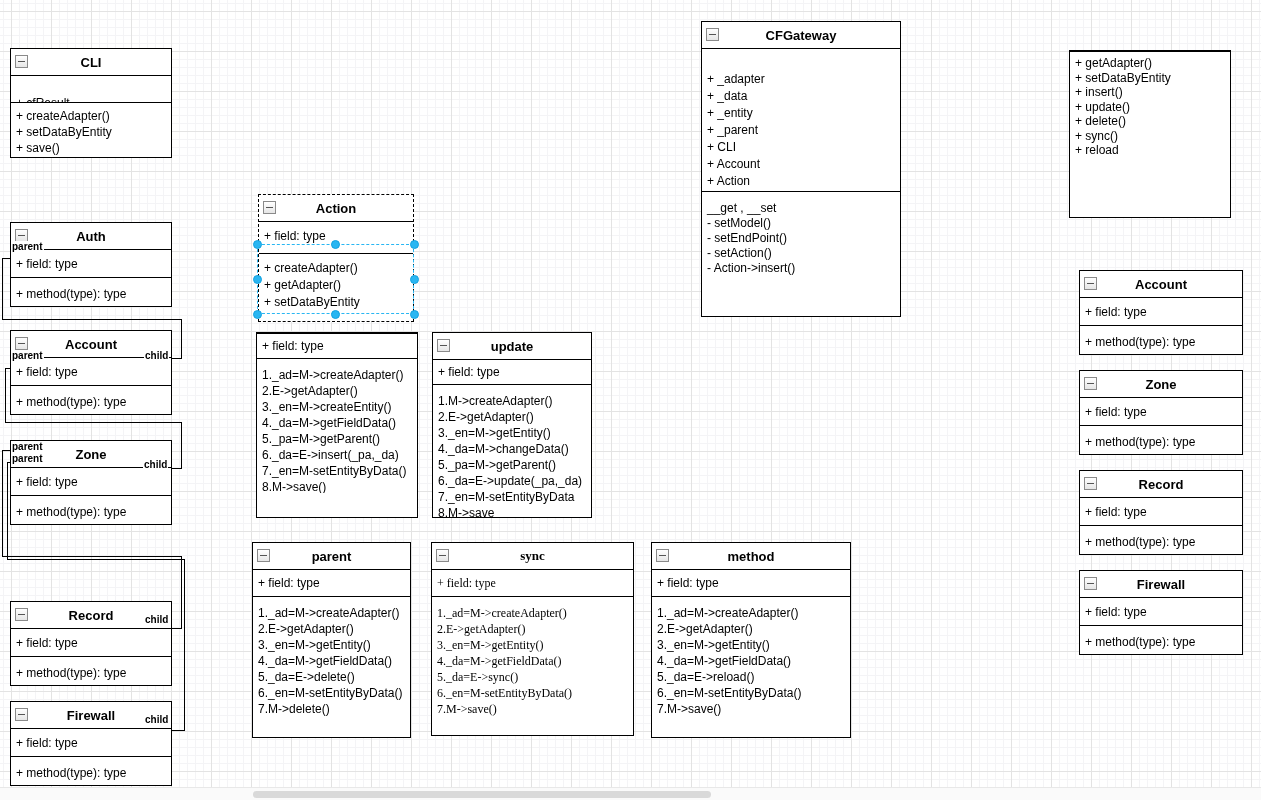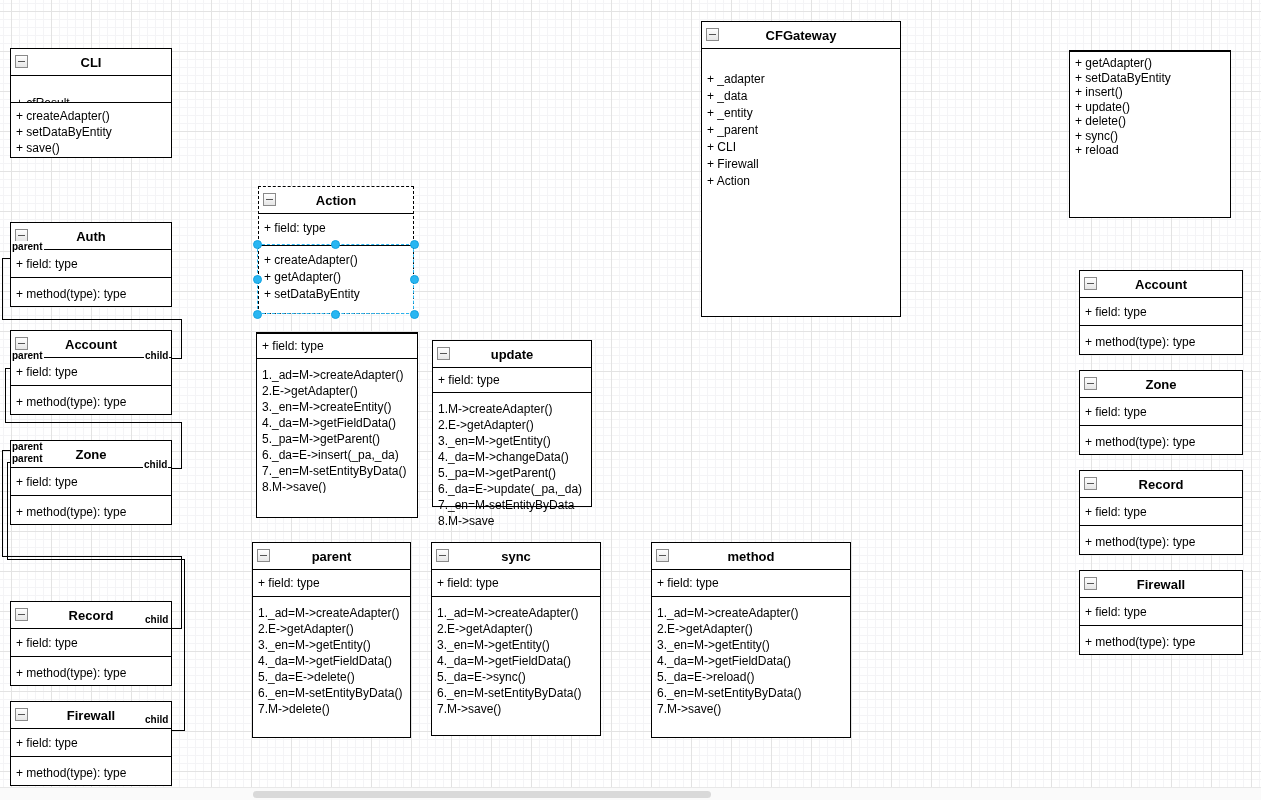--- a/index.html
+++ b/index.html
@@ -141,21 +141,21 @@
         <span class="collapse-icon"></span>
         <span class="uml-title-text">Firewall</span>
       </div>
       <div class="uml-fields" style="height: 28px; padding-top: 7px;">
         <div class="uml-line">+ field: type</div>
       </div>
       <div class="uml-methods" style="height: 31px; padding-top: 8px; line-height: 16px;">
         <div class="uml-line">+ method(type): type</div>
       </div>
     </div>
-    <div class="uml-class dashed" style="left: 258px; top: 186px; width: 156px; height: 128px;">
+    <div class="uml-class dashed" style="left: 258px; top: 194px; width: 156px; height: 128px;">
       <div class="uml-title" style="height: 26px;">
         <span class="collapse-icon"></span>
         <span class="uml-title-text">Action</span>
       </div>
       <div class="uml-fields" style="height: 32px; padding-top: 7px;">
         <div class="uml-line">+ field: type</div>
       </div>
       <div class="uml-methods" style="height: 70px; padding-top: 6px; line-height: 17px;">
         <div class="uml-line">+ createAdapter()</div>
         <div class="uml-line">+ getAdapter()</div>
@@ -170,21 +170,21 @@
         <div class="uml-line">1._ad=M-&gt;createAdapter()</div>
         <div class="uml-line">2.E-&gt;getAdapter()</div>
         <div class="uml-line">3._en=M-&gt;createEntity()</div>
         <div class="uml-line">4._da=M-&gt;getFieldData()</div>
         <div class="uml-line">5._pa=M-&gt;getParent()</div>
         <div class="uml-line">6._da=E-&gt;insert(_pa,_da)</div>
         <div class="uml-line">7._en=M-setEntityByData()</div>
         <div class="uml-line">8.M-&gt;save()</div>
       </div>
     </div>
-    <div class="uml-class" style="left: 432px; top: 340px; width: 160px; height: 167px;">
+    <div class="uml-class" style="left: 432px; top: 332px; width: 160px; height: 186px;">
       <div class="uml-title" style="height: 26px;">
         <span class="collapse-icon"></span>
         <span class="uml-title-text">update</span>
       </div>
       <div class="uml-fields" style="height: 25px; padding-top: 5px;">
         <div class="uml-line">+ field: type</div>
       </div>
       <div class="uml-methods" style="height: 135px; padding-top: 8px; line-height: 16px;">
         <div class="uml-line">1.M-&gt;createAdapter()</div>
         <div class="uml-line">2.E-&gt;getAdapter()</div>
@@ -207,21 +207,21 @@
       <div class="uml-methods" style="height: 143px; padding-top: 8px; line-height: 16px;">
         <div class="uml-line">1._ad=M-&gt;createAdapter()</div>
         <div class="uml-line">2.E-&gt;getAdapter()</div>
         <div class="uml-line">3._en=M-&gt;getEntity()</div>
         <div class="uml-line">4._da=M-&gt;getFieldData()</div>
         <div class="uml-line">5._da=E-&gt;delete()</div>
         <div class="uml-line">6._en=M-setEntityByData()</div>
         <div class="uml-line">7.M-&gt;delete()</div>
       </div>
     </div>
-    <div class="uml-class" style="left: 431px; top: 542px; width: 170px; height: 194px;">
+    <div class="uml-class" style="left: 431px; top: 542px; width: 203px; height: 194px; font-family: Liberation Serif, serif;">
       <div class="uml-title" style="height: 26px;">
         <span class="collapse-icon"></span>
         <span class="uml-title-text">sync</span>
       </div>
       <div class="uml-fields" style="height: 27px; padding-top: 6px;">
         <div class="uml-line">+ field: type</div>
       </div>
       <div class="uml-methods" style="height: 141px; padding-top: 8px; line-height: 16px;">
         <div class="uml-line">1._ad=M-&gt;createAdapter()</div>
         <div class="uml-line">2.E-&gt;getAdapter()</div>
@@ -254,22 +254,29 @@
       <div class="uml-title" style="height: 26px;">
         <span class="collapse-icon"></span>
         <span class="uml-title-text">CFGateway</span>
       </div>
       <div class="uml-fields" style="height: 143px; padding-top: 22px; line-height: 17px;">
         <div class="uml-line">+ _adapter</div>
         <div class="uml-line">+ _data</div>
         <div class="uml-line">+ _entity</div>
         <div class="uml-line">+ _parent</div>
         <div class="uml-line">+ CLI</div>
-        <div class="uml-line">+ Firewall</div>
+        <div class="uml-line">+ Account</div>
         <div class="uml-line">+ Action</div>
+      </div>
+      <div class="uml-methods" style="height: 127px; padding-top: 9px; line-height: 15px;">
+        <div class="uml-line">__get , __set</div>
+        <div class="uml-line">- setModel()</div>
+        <div class="uml-line">- setEndPoint()</div>
+        <div class="uml-line">- setAction()</div>
+        <div class="uml-line">- Action-&gt;insert()</div>
       </div>
     </div>
     <div class="uml-class" style="left: 1069px; top: 50px; width: 162px; height: 168px;">
       <div class="uml-methods" style="height: 108px; padding-top: 4px; line-height: 14.5px;">
         <div class="uml-line">+ getAdapter()</div>
         <div class="uml-line">+ setDataByEntity</div>
         <div class="uml-line">+ insert()</div>
         <div class="uml-line">+ update()</div>
         <div class="uml-line">+ delete()</div>
         <div class="uml-line">+ sync()</div>

